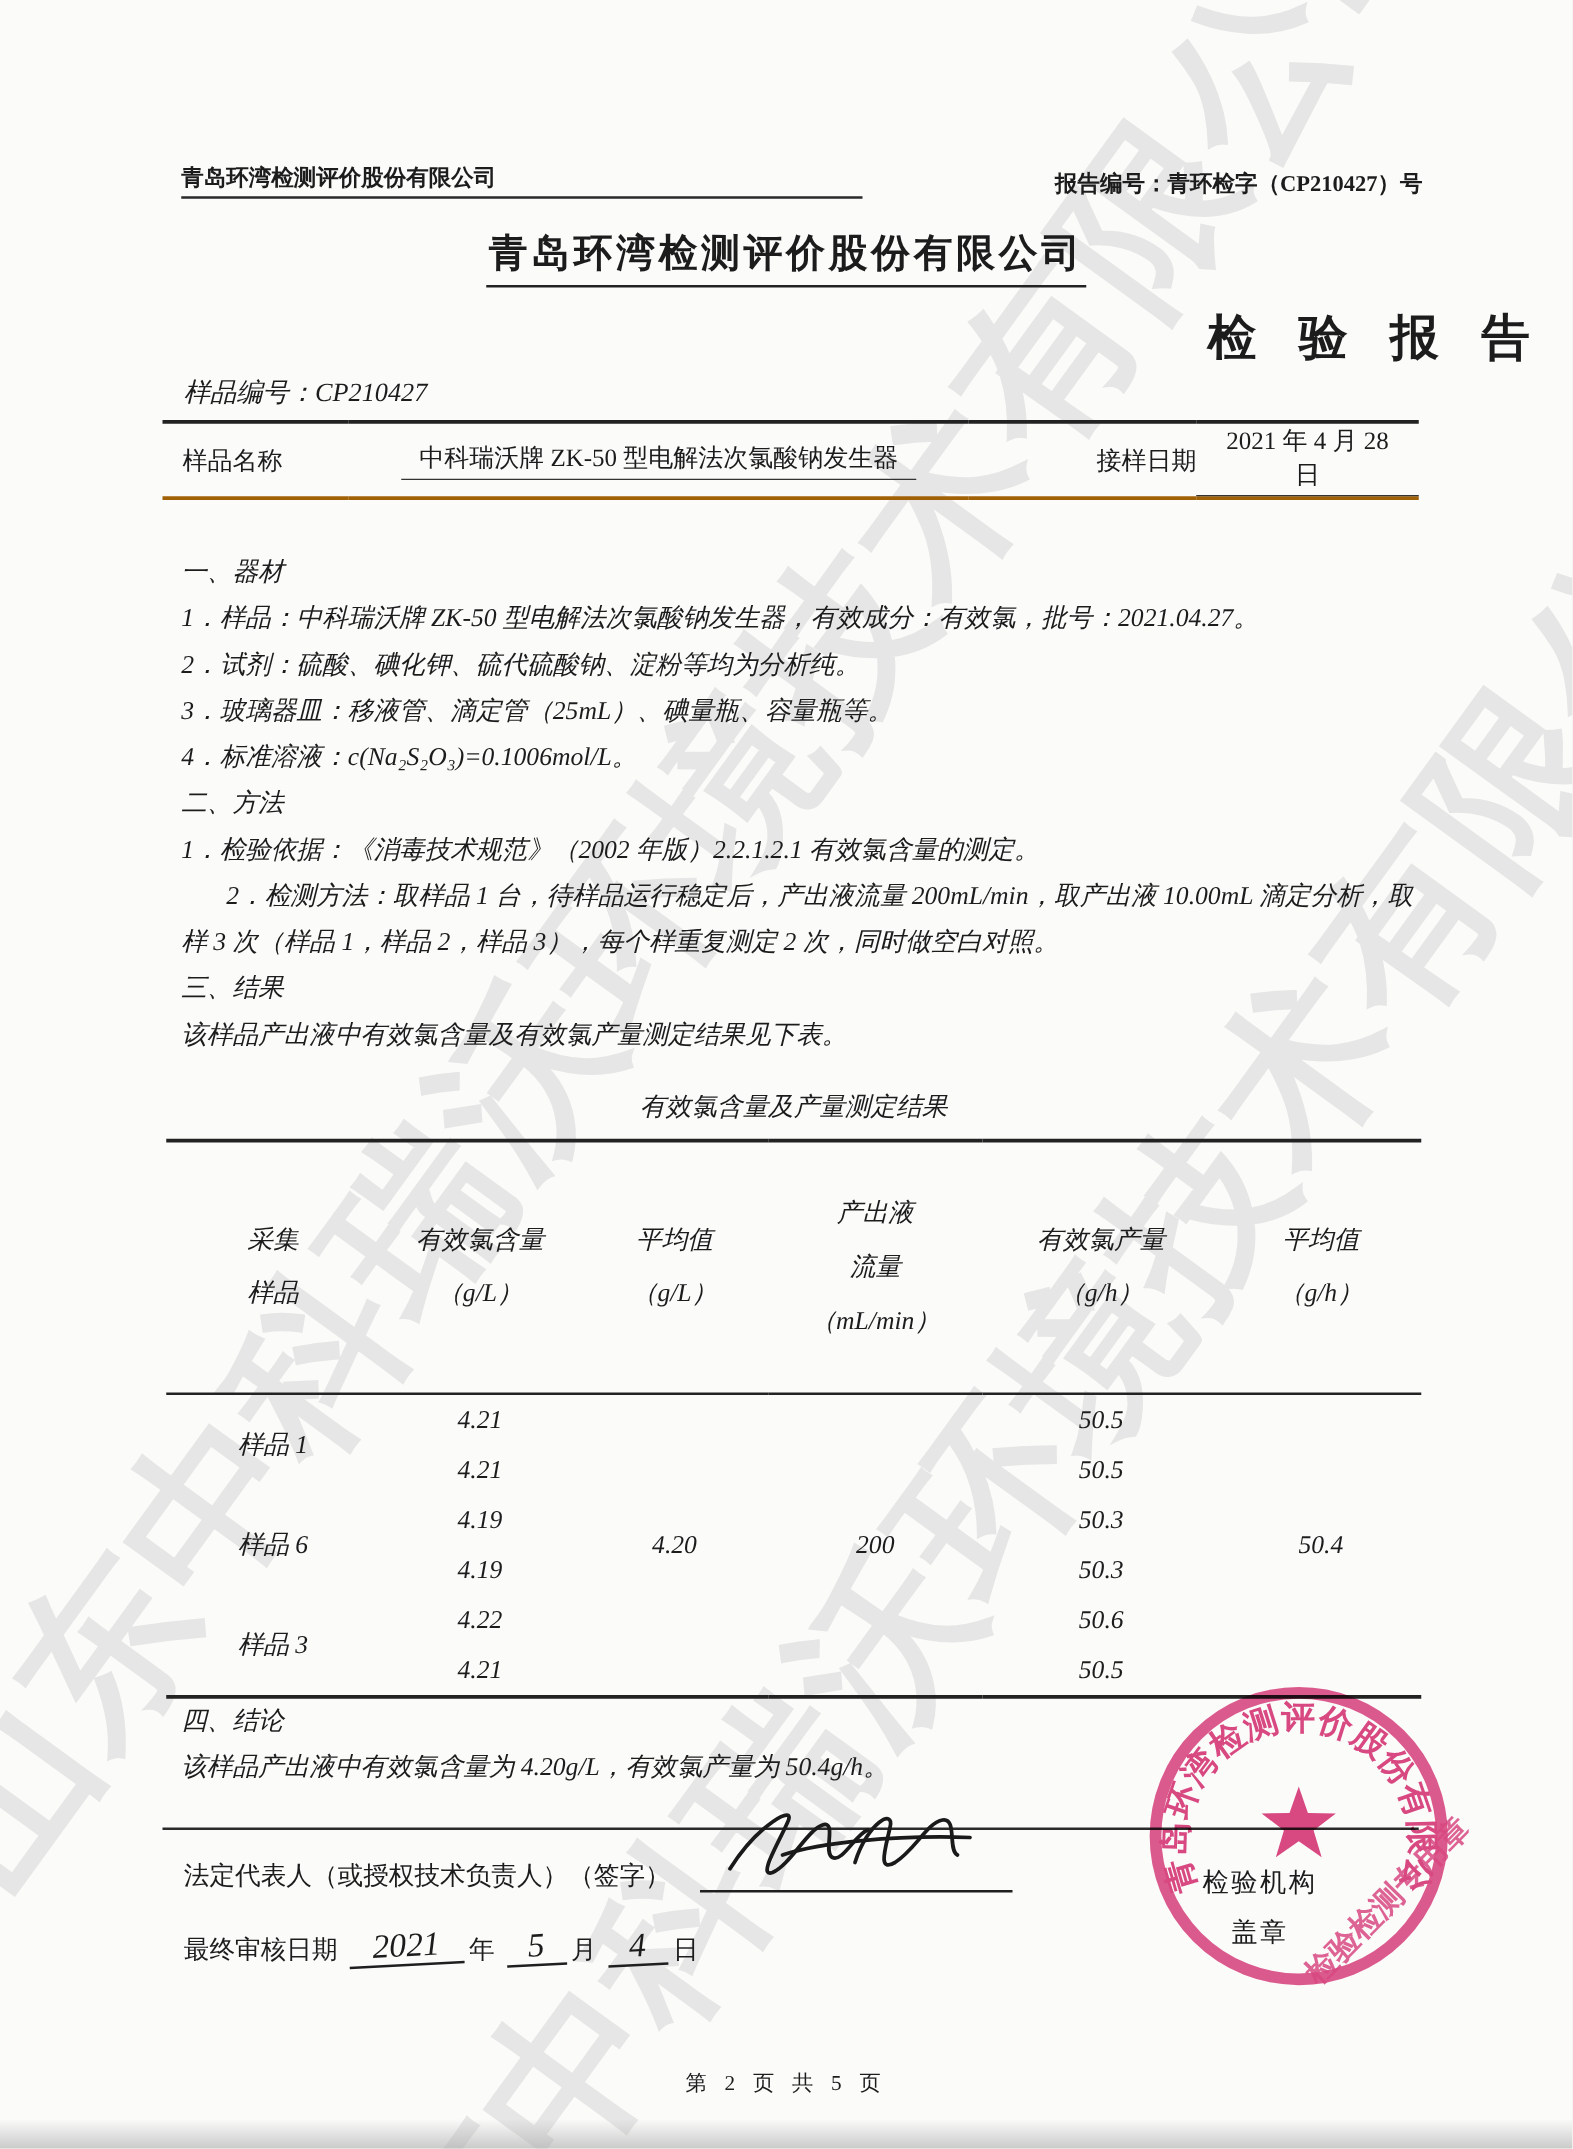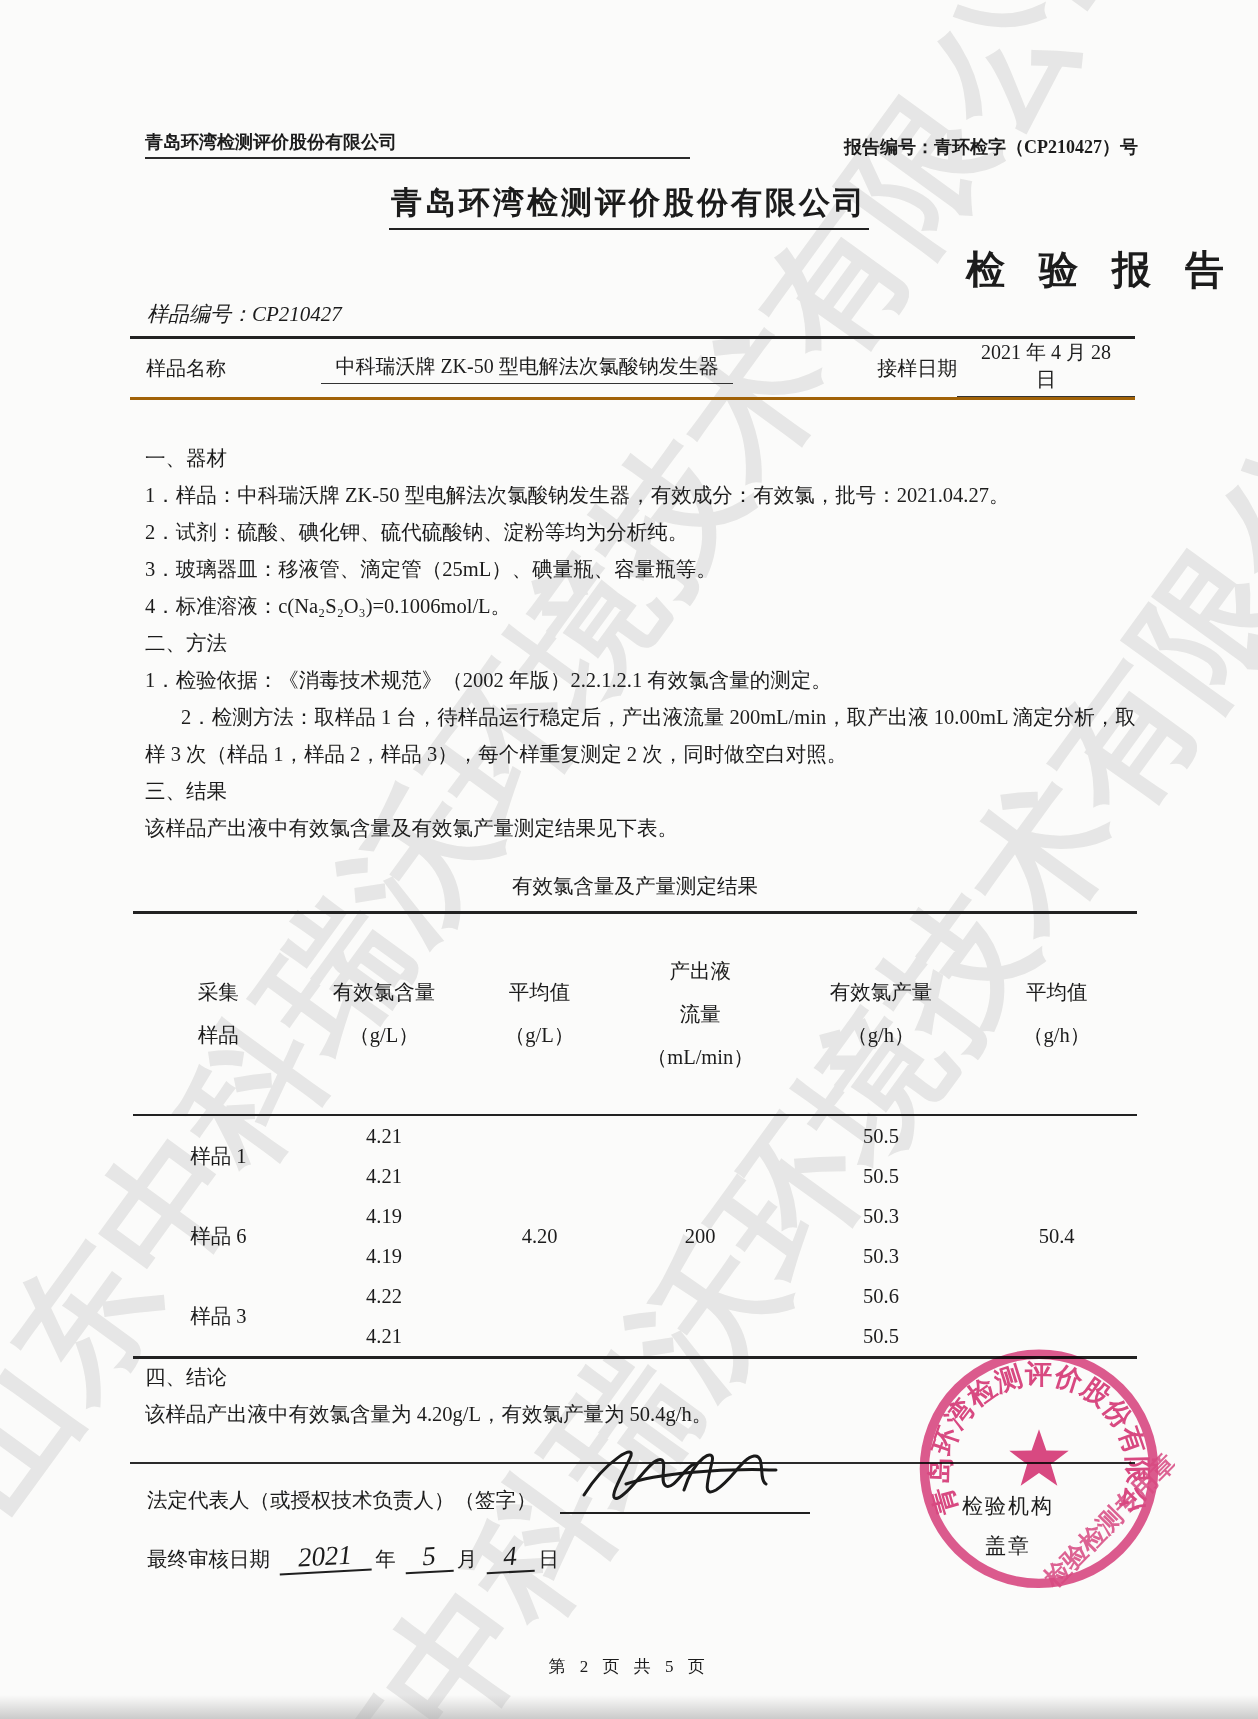--- a/index.html
+++ b/index.html
@@ -36,21 +36,21 @@
   .info{position:absolute;top:336px;left:130px;width:1005px;z-index:2;
         border-top:3px solid #222;border-bottom:3px solid #a16207;border-collapse:collapse;}
   .info td{height:46px;font-size:20px;vertical-align:middle;padding:0;}
   .info .l1{width:135px;padding-left:16px;}
   .info .v1{width:505px;text-align:center;}
   .info .l2{width:185px;text-align:right;}
   .info .v2{width:180px;text-align:center;}
   .uline{display:inline-block;border-bottom:1.5px solid #333;padding:0 14px 3px 14px;min-width:72%;}
   
   .doc{position:absolute;top:440px;left:133px;width:1004px;z-index:2;
-       font-size:20.5px;line-height:37px;}
+       font-size:20.5px;line-height:37px;font-style:italic;}
   .doc p{margin:0;padding-left:12px;}
   .sec{padding-left:12px;}
   .item{padding-left:48px;}
   .wrapitem{padding-left:12px;text-indent:36px;}
   
   .rtitle{margin-top:21px;text-align:center;font-size:20.5px;}
   table.res{width:100%;border-collapse:collapse;margin-top:6px;
             border-top:3px solid #222;border-bottom:3px solid #222;}
   table.res thead tr{border-bottom:2px solid #222;}
   table.res th{font-weight:normal;font-size:20.5px;height:200px;vertical-align:middle;padding:0;}

